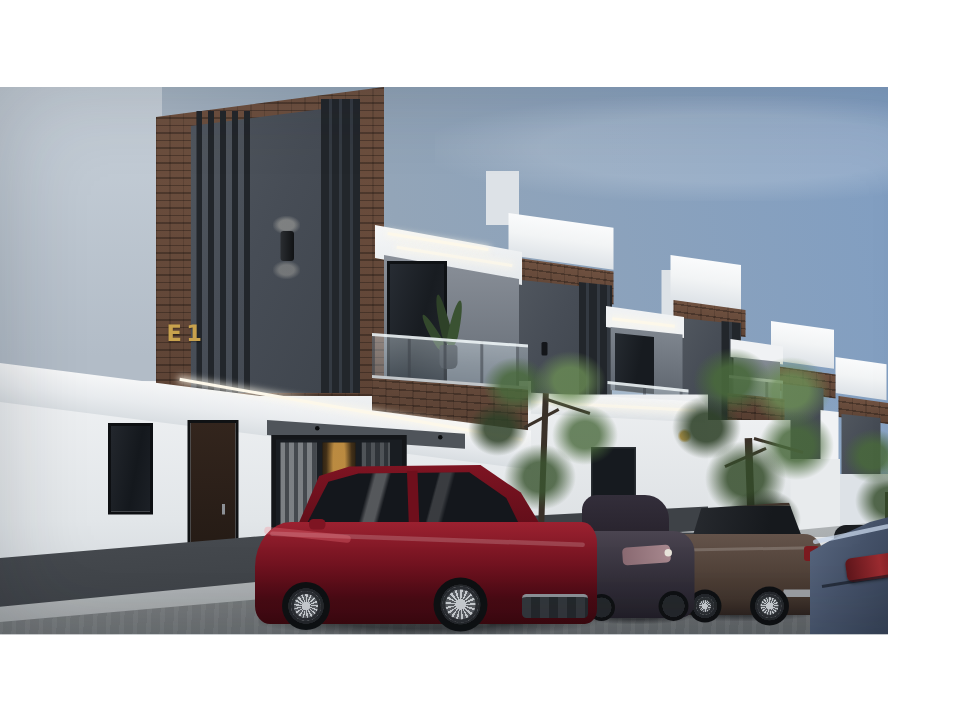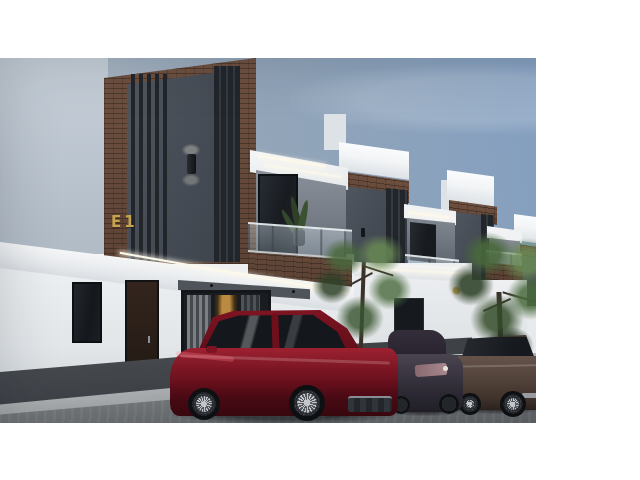--- a/index.html
+++ b/index.html
@@ -1,16 +1,16 @@
 <!DOCTYPE html>
 <html style="--sky-top: #7e9dc3; --sky-mid: #93a5b8; --sky-low: #bfc8d0; --wall-white: #f2f4f5; --wall-shade: #dde2e7; --side-wall: #c7d0d9; --side-wall-2: #b2bcc7; --brick: #5d4335; --brick-2: #6f5140; --panel: #474d56; --slat: #22262b; --slat-2: #343a42; --plinth: #3e4247; --canopy: #f0f2f4; --soffit: #4f545a; --glass: #161a1f; --curtain: #c8ccce; --warm: #d29a45; --gold: #c8a24d; --walkway: #a3a7a9; --pave: #63676a; --pave-2: #474b4d; --green-1: #2e4128; --green-2: #49693c; --green-3: #6b8d55; --trunk: #3a3129; --red-1: #9c2130; --red-2: #6f121f; --red-3: #3c070e; --plum: #433d4b; --plum-2: #27222c; --brown-1: #64534a; --brown-2: #41342c; --blue-1: #5d6c85; --blue-2: #46536a; --blue-3: #2c3647; --tire: #0e1012; --rim: #ccd0d4; --rim-2: #5a5e63; --tail: #7c1b20; --led: #fdf8ea; --white-car: #d6d8d9; --black-car: #191c20;"><head>
 <meta charset="utf-8">
 <style>
   html,body{margin:0;padding:0;background:#fff;font-family:"DejaVu Sans",sans-serif;}
-  #frame{position:relative;width:536px;height:480px;background:#fff;overflow:hidden;}
+  #frame{position:relative;width:592px;height:480px;background:#fff;overflow:hidden;}
   #scene{position:absolute;left:0;top:58px;width:640px;height:365px;overflow:hidden;background:var(--sky-mid,#93a5b8);}
   .a{position:absolute;}
   .brick{background:
     repeating-linear-gradient(0deg, rgba(0,0,0,.28) 0 1px, rgba(0,0,0,0) 1px 5px),
     repeating-linear-gradient(90deg, rgba(0,0,0,.13) 0 1px, rgba(0,0,0,0) 1px 9px),
     linear-gradient(180deg, var(--brick-2,#6f5140), var(--brick,#5d4335));}
   .slats{background:repeating-linear-gradient(90deg, var(--slat,#22262b) 0 4px, rgba(0,0,0,0) 4px 8px);}
   .slatsolid{background:repeating-linear-gradient(90deg, var(--slat,#22262b) 0 5px, var(--slat-2,#343a42) 5px 7px);}
   .panelbg{background:linear-gradient(115deg, #51575f 0%, var(--panel,#474d56) 45%, #3e444c 100%);}
   .whitecap{background:linear-gradient(180deg,#fafbfc 0%, var(--wall-white,#f2f4f5) 45%, var(--wall-shade,#dde2e7) 100%);}

